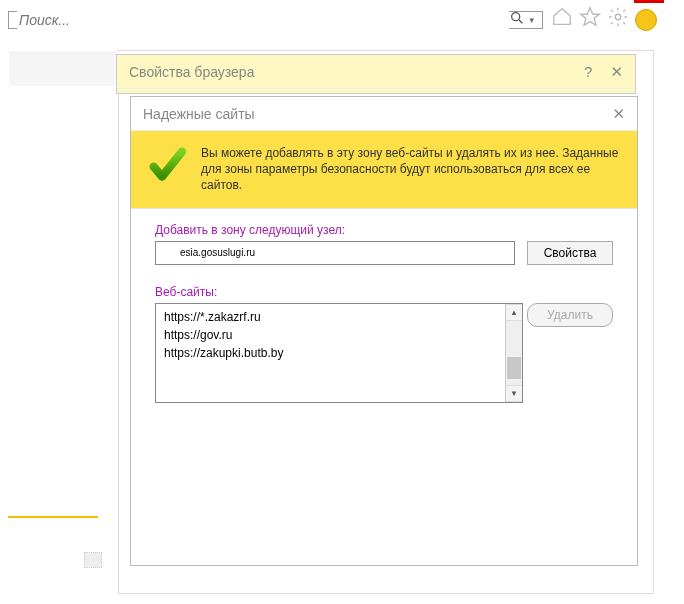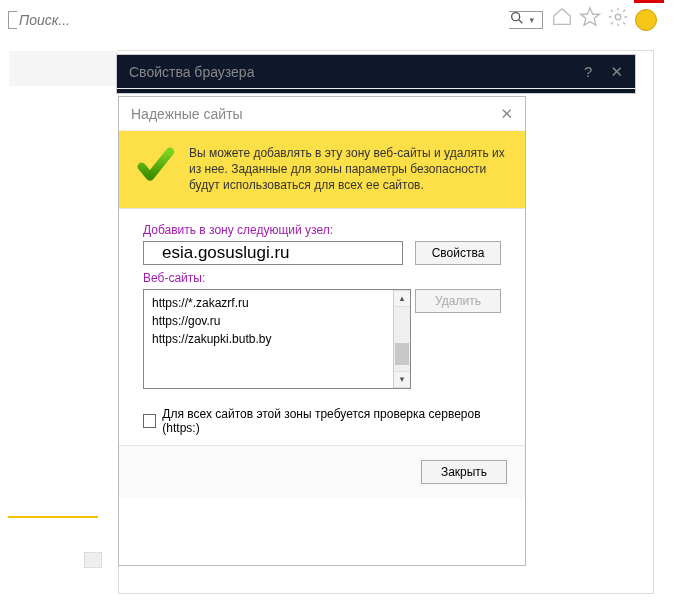--- a/index.html
+++ b/index.html
@@ -92,42 +92,42 @@
     }
 
     
     .dialog-parent {
       position: absolute;
       left: 116px;
       top: 54px;
       width: 520px;
       height: 40px;
       border: 1px solid #ccc;
-      background: #0f172a;
+      background: #fef9c3;
       z-index: 1;
     }
     .dialog-parent .titlebar {
       height: 34px;
       display: flex;
       align-items: center;
       justify-content: space-between;
       padding: 0 12px;
       color: #888;
       font-size: 14px;
       border-bottom: 1px solid #eee;
     }
     .titlebar-right { display: flex; gap: 18px; color: #888; }
     .tb-btn { cursor: pointer; font-size: 15px; }
 
     
     .dialog-child {
       position: absolute;
-      left: 118px;
+      left: 130px;
       top: 96px;
-      width: 408px;
+      width: 508px;
       height: 470px;
       border: 1px solid #bbb;
       background: #fff;
       z-index: 2;
       display: flex;
       flex-direction: column;
     }
     .dialog-child .titlebar {
       height: 34px;
       display: flex;
@@ -160,41 +160,42 @@
 
     .form-area {
       padding: 14px 24px 10px 24px;
     }
     .field-label { color: #a21caf; margin-bottom: 4px; }
     .row { display: flex; gap: 12px; align-items: center; }
     .text-input {
       flex: 1;
       height: 24px;
       border: 1px solid #888;
-      padding: 2px 18px;
+      padding: 2px 24px;
       font-family: inherit;
-      font-size: 17px;
+      font-size: 10px;
     }
     .btn {
       min-width: 86px;
       height: 24px;
       border: 1px solid #aaa;
       background: #f4f4f4;
       font-family: inherit;
       font-size: 12px;
       cursor: pointer;
       padding: 0 10px;
     }
     .btn:disabled, .btn.disabled {
       color: #aaa;
       background: #f4f4f4;
       cursor: default;
-    }
-
-    .list-section { margin-top: 6px; }
+      border-radius: 10px;
+    }
+
+    .list-section { margin-top: 20px; }
     .listbox-wrap { display: flex; gap: 4px; align-items: flex-start; }
     .listbox {
       flex: 1;
       height: 100px;
       border: 1px solid #888;
       position: relative;
       display: flex;
     }
     .list-items {
       flex: 1;
@@ -328,23 +329,16 @@
               <div class="sb-track">
                   <div class="sb-thumb"></div>
                 </div>
               <div class="sb-btn">▾</div>
             </div>
           </div>
           <button class="btn disabled" disabled="">Удалить</button>
         </div>
       </div>
 
-      <div class="checkbox-row">
-        <div class="chk"></div>
-        <span>Для всех сайтов этой зоны требуется проверка серверов (https:)</span>
-      </div>
-    </div>
-
-    <div class="footer">
-      <button class="btn">Закрыть</button>
-    </div>
+    </div>
+
   </div>
 </div>
 
 </body></html>

